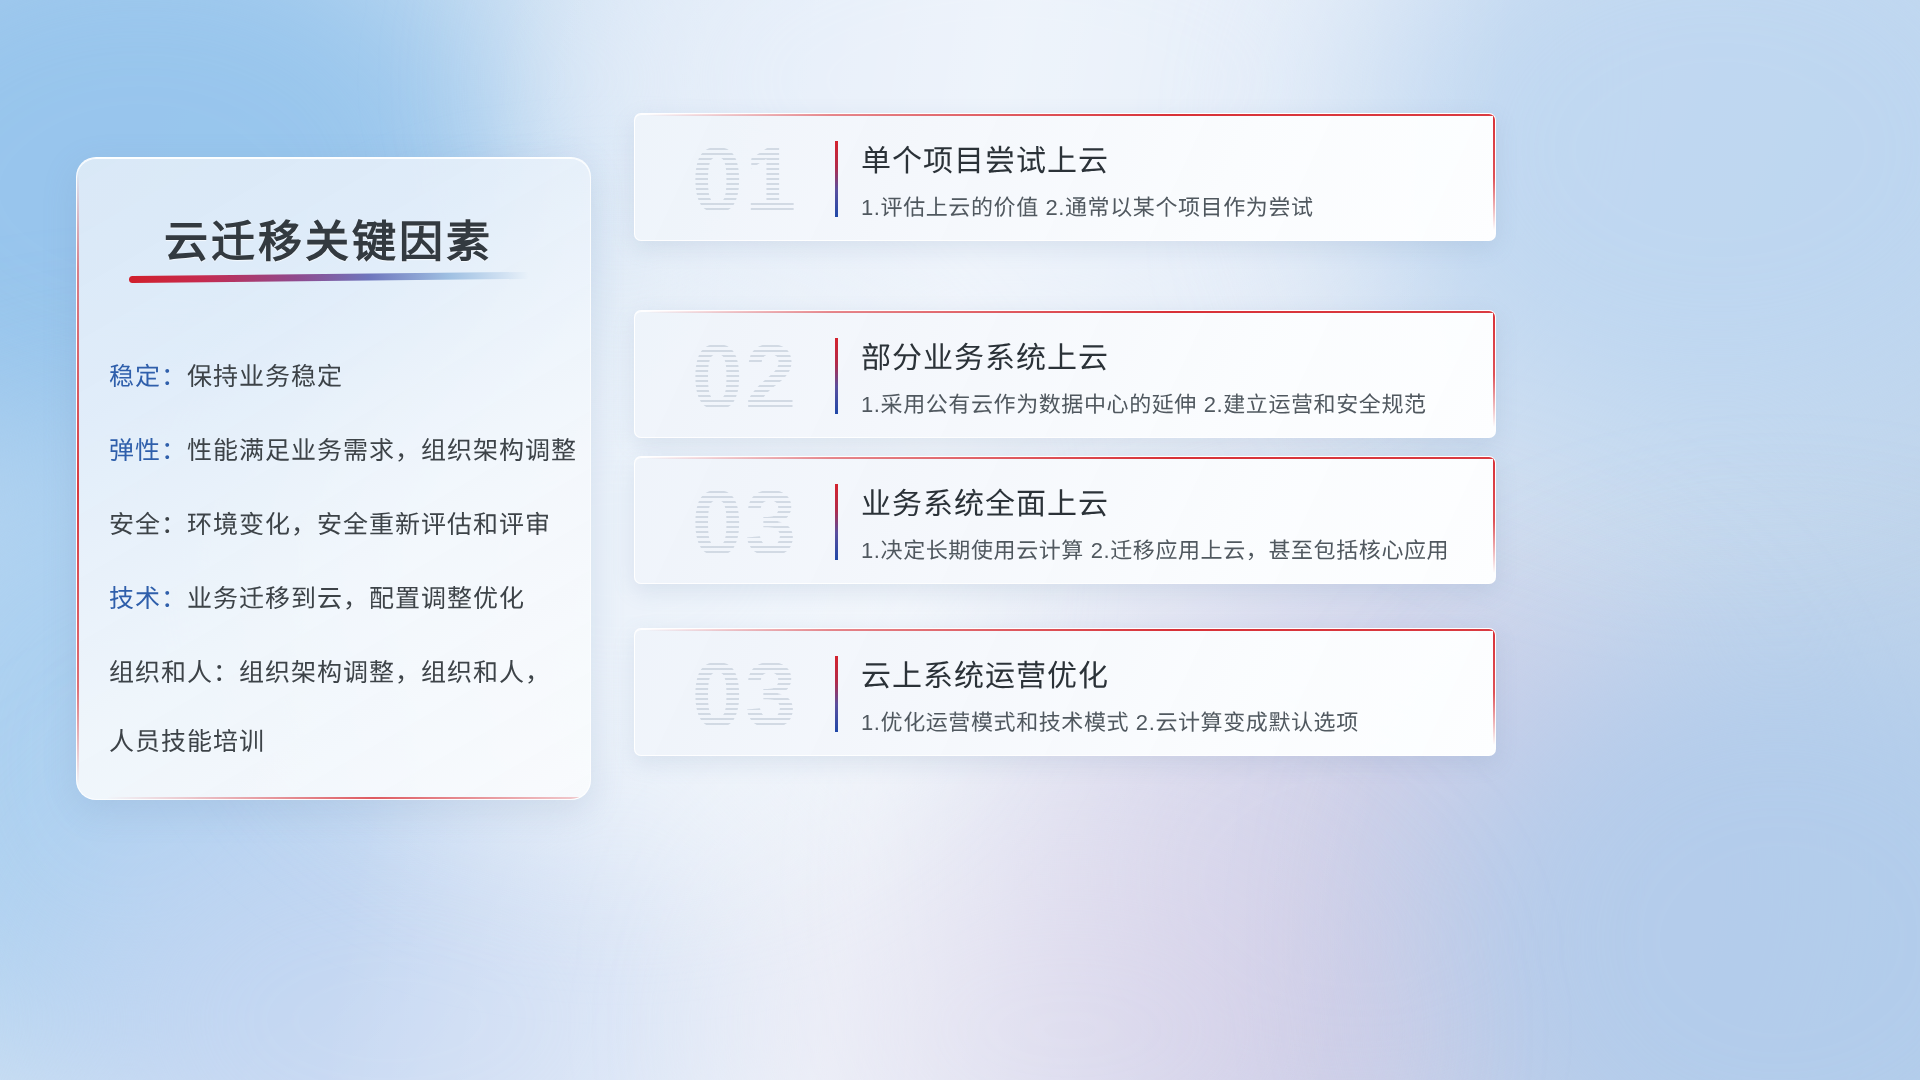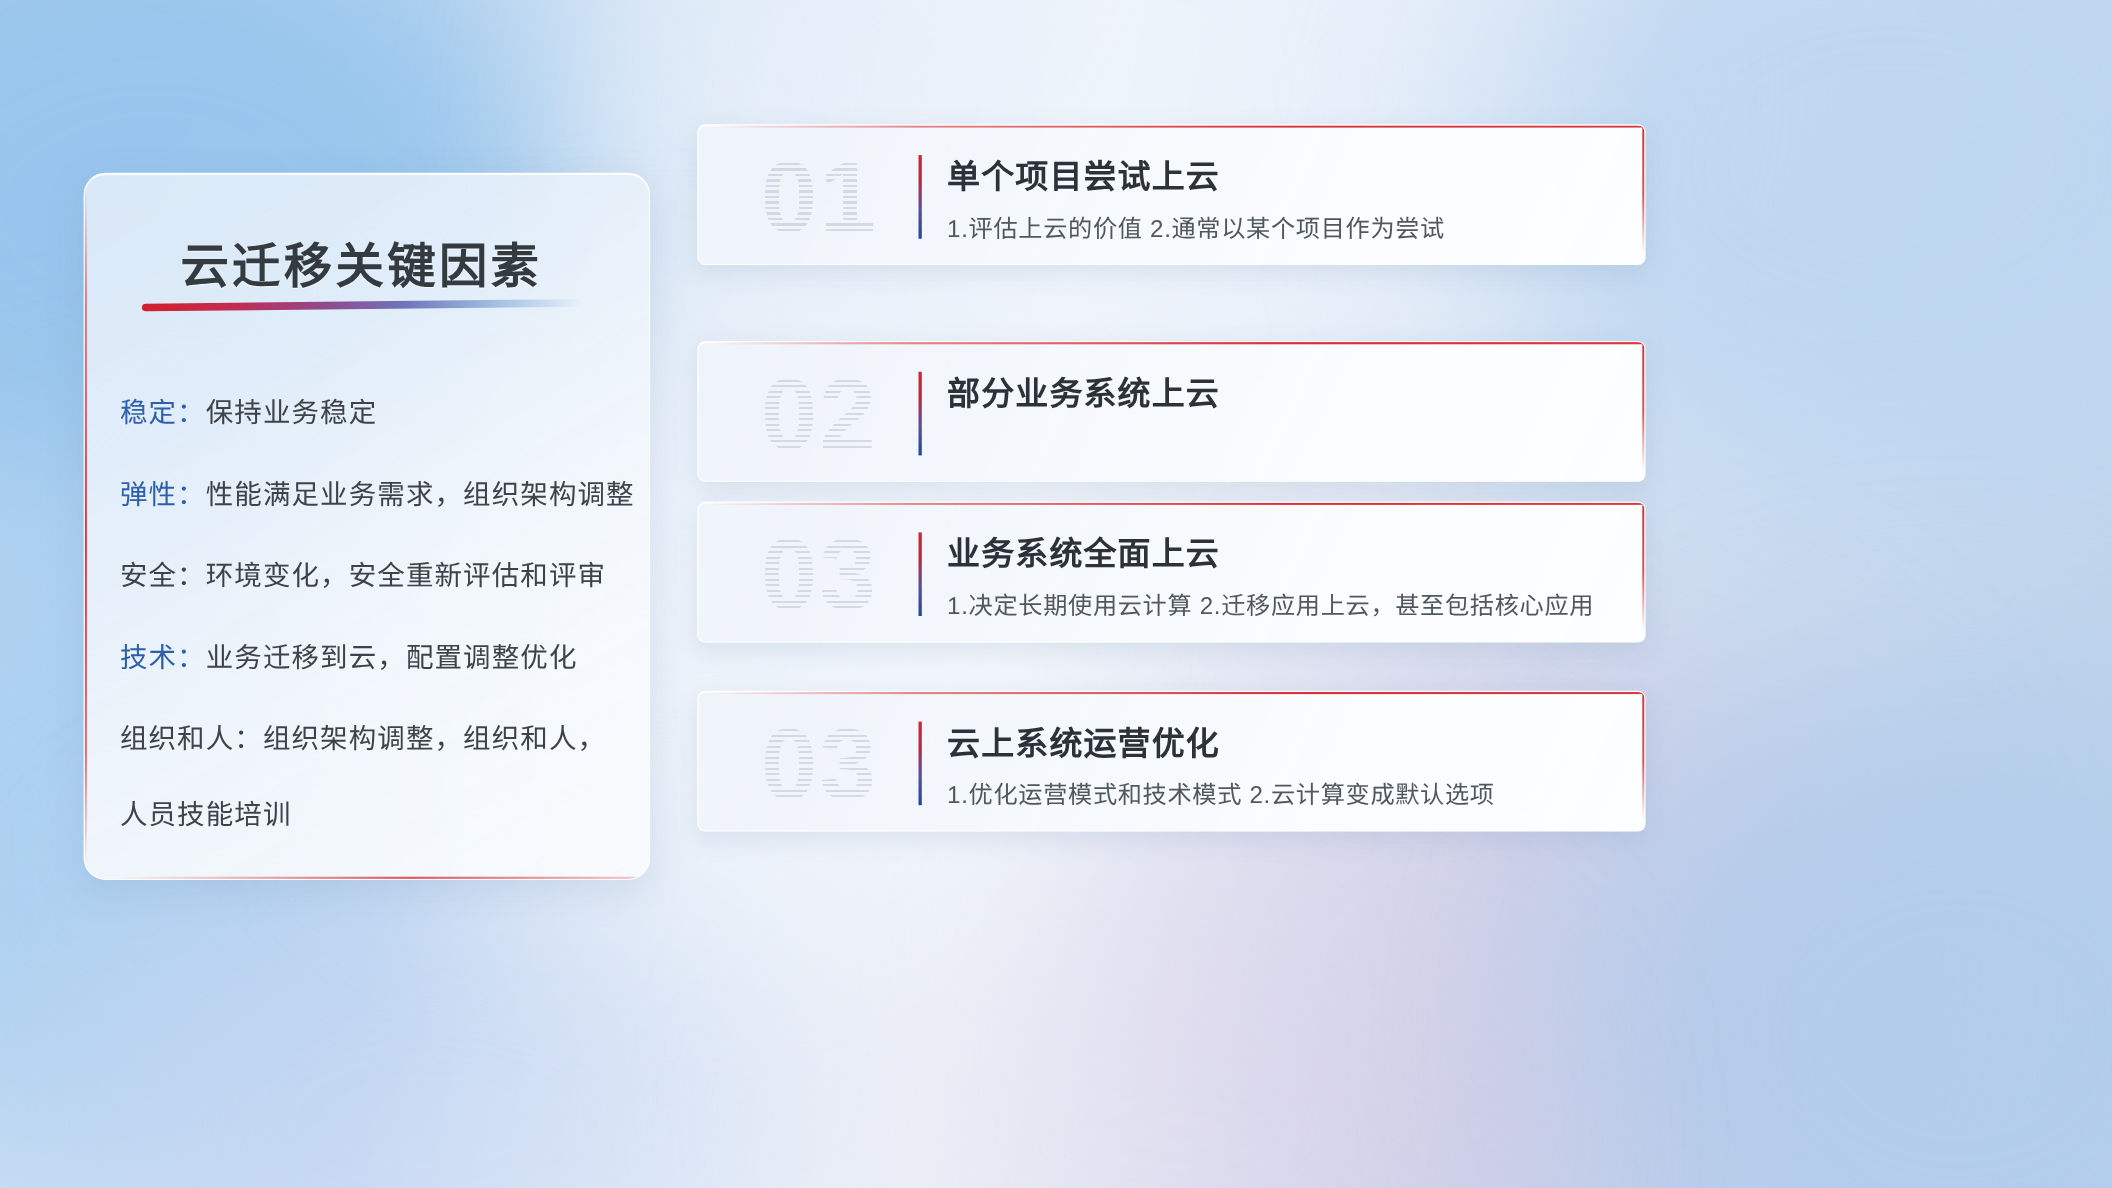--- a/index.html
+++ b/index.html
@@ -135,21 +135,21 @@
     user-select:none;
   }
 
   .card-divider{
     position:absolute; left:200px; top:27px; width:3px; height:76px;
     background:linear-gradient(180deg,#d4232e 0%,#b32a49 34%,#5a4f9e 64%,#1f48a8 100%);
   }
 
   .card-title{
     position:absolute; left:226px; top:22px;
-    font-size:30px; font-weight:bold; letter-spacing:1px;
+    font-size:30px; font-weight:normal; letter-spacing:1px;
     color:#2b3238;
   }
   .card-sub{
     position:absolute; left:226px; top:75px;
     font-size:22px; letter-spacing:0.6px;
     color:#50585f; white-space:nowrap;
   }
 </style>
 </head>
 <body>
@@ -204,20 +204,21 @@
     <div class="card-title">单个项目尝试上云</div>
     <div class="card-sub">1.评估上云的价值   2.通常以某个项目作为尝试</div>
   </div>
 
   <div class="card" id="card-2">
     <div class="card-num">
       <span>02</span>
     </div>
     <div class="card-divider"></div>
     <div class="card-title">部分业务系统上云</div>
+    <div class="card-sub">1.采用公有云作为数据中心的延伸   2.建立运营和安全规范</div>
   </div>
 
   <div class="card" id="card-3">
     <div class="card-num">
       <span>03</span>
     </div>
     <div class="card-divider"></div>
     <div class="card-title">业务系统全面上云</div>
     <div class="card-sub">1.决定长期使用云计算   2.迁移应用上云，甚至包括核心应用</div>
   </div>

